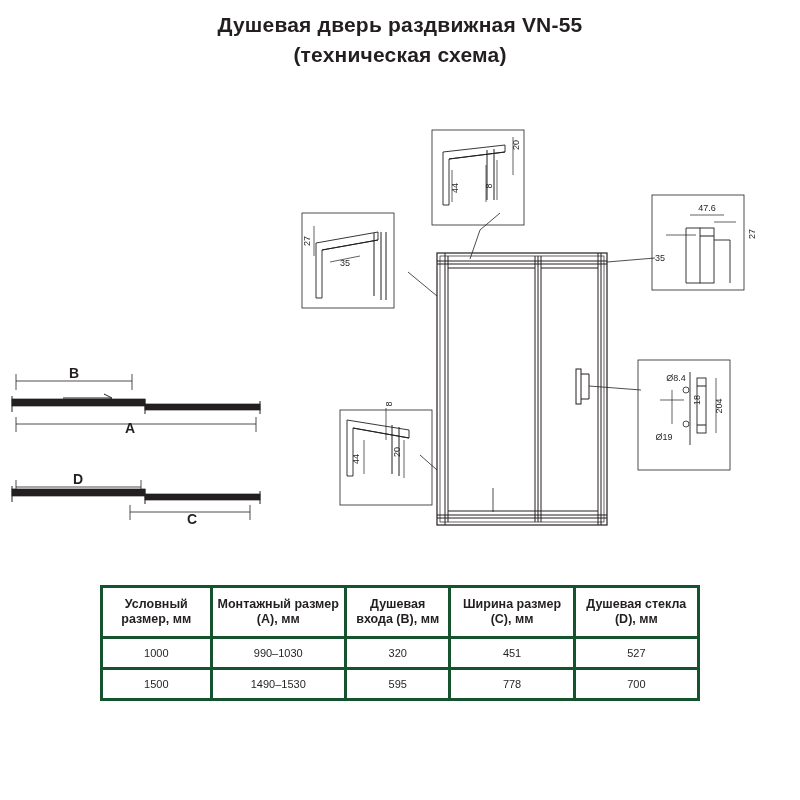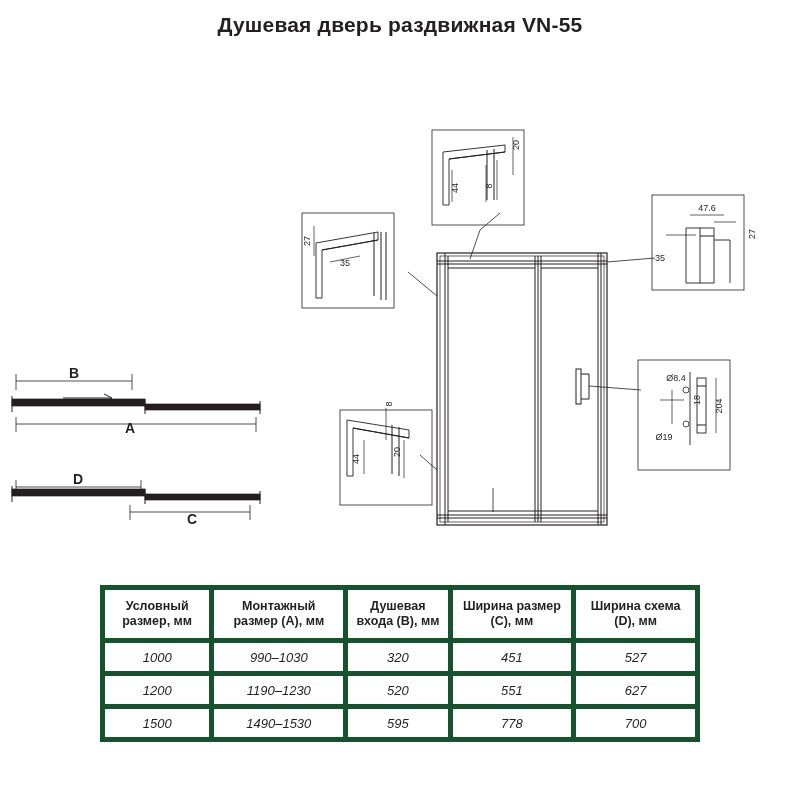--- a/index.html
+++ b/index.html
@@ -45,50 +45,50 @@
   
   .spec-table {
     position: absolute;
     left: 100px;
     top: 585px;
     width: 600px;
     border-collapse: collapse;
     font-size: 12.5px;
   }
   .spec-table th, .spec-table td {
-    border: 5px solid #14532d;
+    border: 3px solid #14532d;
     text-align: center;
     vertical-align: middle;
   }
   .spec-table th {
     font-weight: bold;
     font-size: 12.5px;
     line-height: 15px;
     height: 44px;
     padding: 2px 4px;
   }
   .spec-table td {
     height: 26px;
-    font-size: 13px;
+    font-size: 11px;
     padding: 1px 4px;
-    font-style: italic;
   }
   .spec-table col.c0 { width: 110px; }
   .spec-table col.c1 { width: 135px; }
   .spec-table col.c2 { width: 105px; }
   .spec-table col.c3 { width: 125px; }
   .spec-table col.c4 { width: 125px; }
 </style>
 </head>
 <body>
 
 <div id="page">
 
   <div class="title">
     <span>Душевая дверь раздвижная VN-55</span>
+    <span class="line2">(техническая схема)</span>
   </div>
 
   <svg class="diagram" viewBox="0 0 800 800">
     <g fill="none" stroke="#231f20" stroke-width="1" stroke-linecap="butt">
 
       <g>
 
         <rect x="437" y="253" width="170" height="272" stroke="#231f20" stroke-width="1.2"></rect>
         <rect x="440" y="256" width="164" height="266" stroke="#231f20" stroke-width="0.7"></rect>
 
@@ -273,39 +273,32 @@
         <col class="c2">
         <col class="c3">
         <col class="c4">
     </colgroup>
     <thead>
       <tr>
         <th>Условный размер, мм</th>
         <th>Монтажный размер (A), мм</th>
         <th>Душевая входа (B), мм</th>
         <th>Ширина размер (C), мм</th>
-        <th>Ширина схема (D), мм</th>
+        <th>Душевая стекла (D), мм</th>
       </tr>
     </thead>
     <tbody>
       <tr>
         <td>1000</td>
         <td>990–1030</td>
         <td>320</td>
         <td>451</td>
         <td>527</td>
       </tr>
       <tr>
-        <td>1200</td>
-        <td>1190–1230</td>
-        <td>520</td>
-        <td>551</td>
-        <td>627</td>
-      </tr>
-      <tr>
         <td>1500</td>
         <td>1490–1530</td>
         <td>595</td>
         <td>778</td>
         <td>700</td>
       </tr>
     </tbody>
   </table>
 
 </div>

